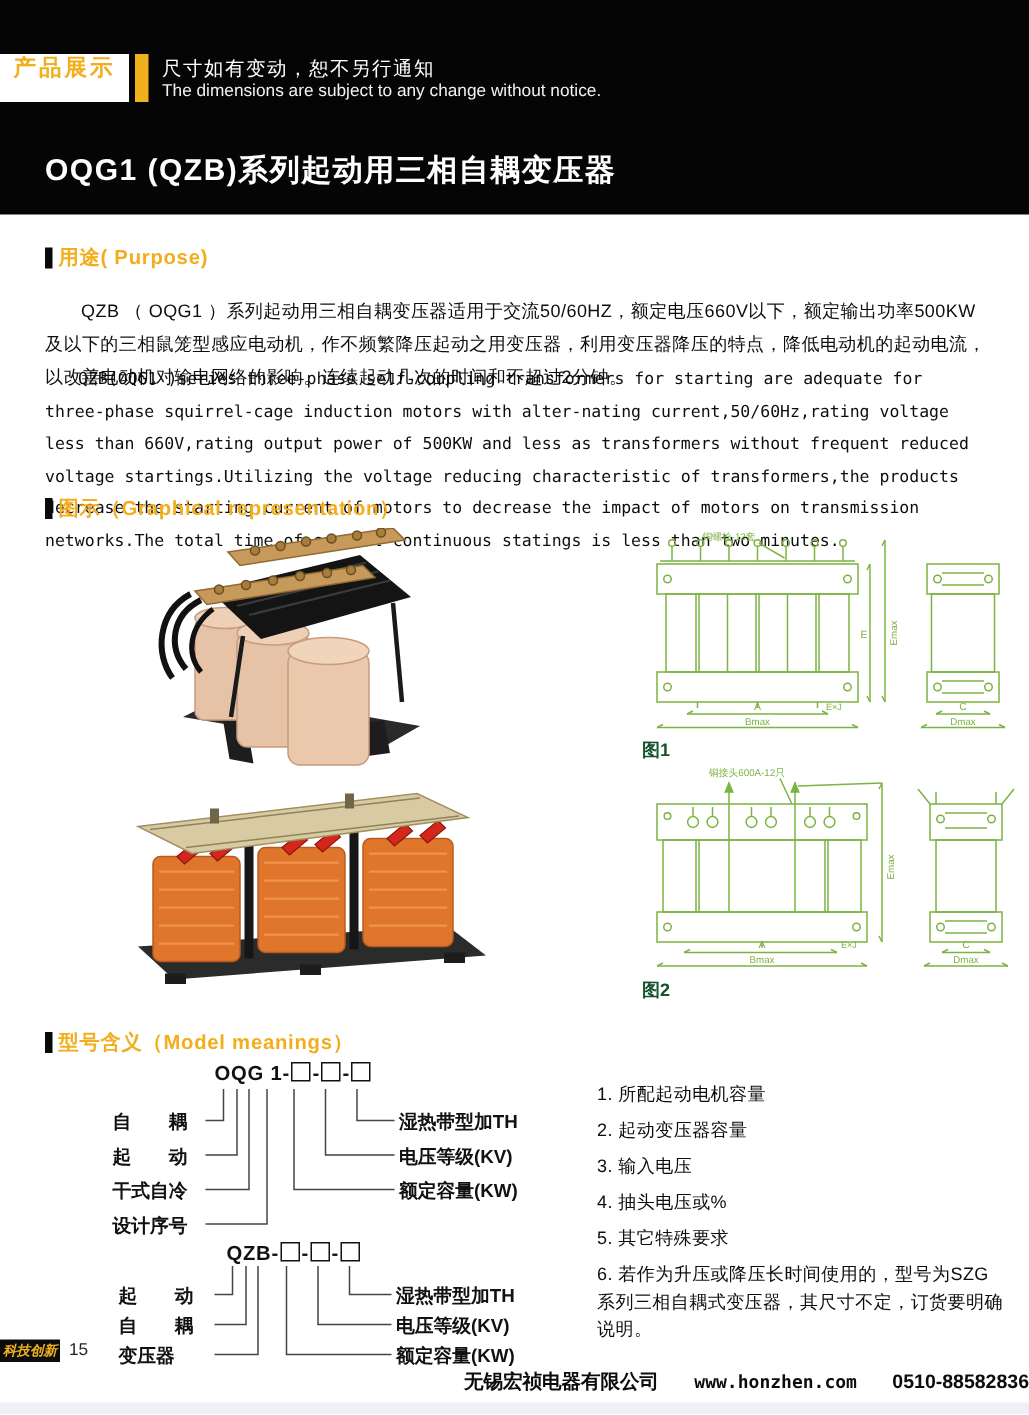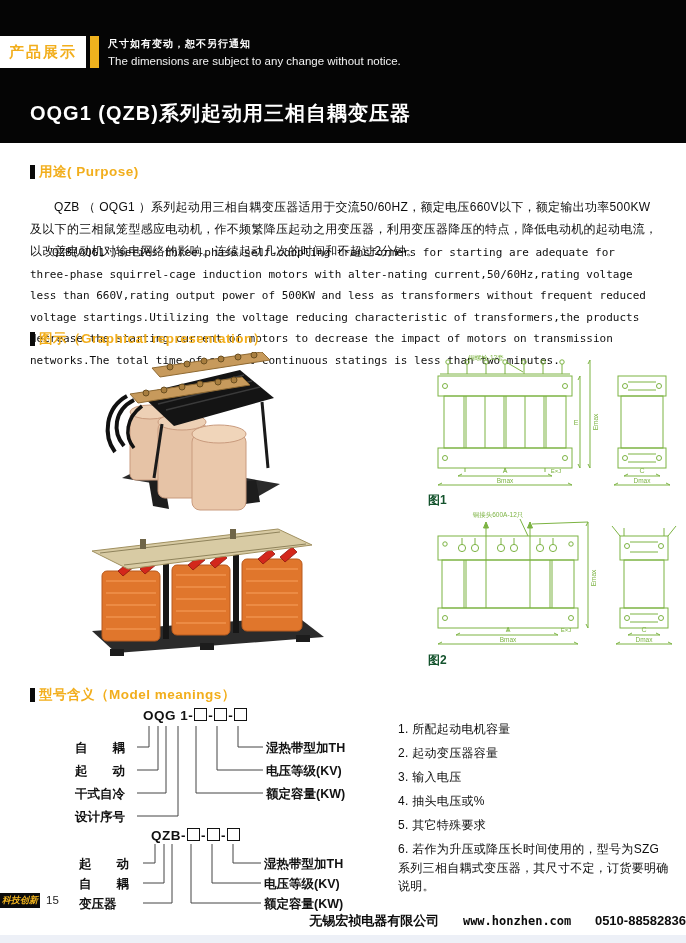--- a/index.html
+++ b/index.html
@@ -1,24 +1,24 @@
 <!DOCTYPE html>
 <html style="--accent: #F2AE1C; --bar: #EFB21E; --drawing: #7CB342;"><head>
 <meta charset="utf-8">
 <style>
   html,body{margin:0;padding:0;background:#fff;}
   .page{position:relative;width:686px;height:943px;background:#ffffff;overflow:hidden;
         font-family:"Liberation Sans",sans-serif;color:#111;}
   
   .hdr{position:absolute;left:0;top:0;width:686px;height:143px;background:#050505;}
   .badge-box{position:absolute;left:0;top:36px;width:86px;height:32px;background:#ffffff;
-             display:flex;align-items:center;justify-content:center;}
+             display:flex;align-items:flex-start;justify-content:center;}
   .badge-box span{color:var(--accent,#F2AE1C);font-weight:bold;font-size:15px;letter-spacing:2px;}
   .ybar{position:absolute;left:90px;top:36px;width:9px;height:32px;background:var(--bar,#EFB21E);}
-  .notice-cn{position:absolute;left:108px;top:37px;color:#fff;font-size:10px;font-weight:bold;letter-spacing:1px;}
+  .notice-cn{position:absolute;left:108px;top:37px;color:#fff;font-size:13px;font-weight:normal;letter-spacing:1px;}
   .notice-en{position:absolute;left:108px;top:55px;color:#f2f2f2;font-size:11.5px;}
   .page-title{position:absolute;left:30px;top:100px;color:#fff;font-size:20px;font-weight:bold;letter-spacing:1px;}
   
   .sec-h{position:absolute;display:flex;align-items:center;gap:4px;}
   .sec-h .mark{width:5px;height:14px;background:#0a0a0a;display:inline-block;}
   .sec-h .txt{color:var(--accent,#F2AE1C);font-weight:bold;font-size:13.5px;letter-spacing:0.5px;}
   
   .p-cn{position:absolute;left:30px;top:184px;width:628px;font-size:12px;line-height:22px;
         text-indent:2em;word-break:break-all;letter-spacing:0.3px;color:#0d0d0d;}
   .p-en{position:absolute;left:30px;top:231px;width:630px;font-family:"DejaVu Sans Mono",monospace;

